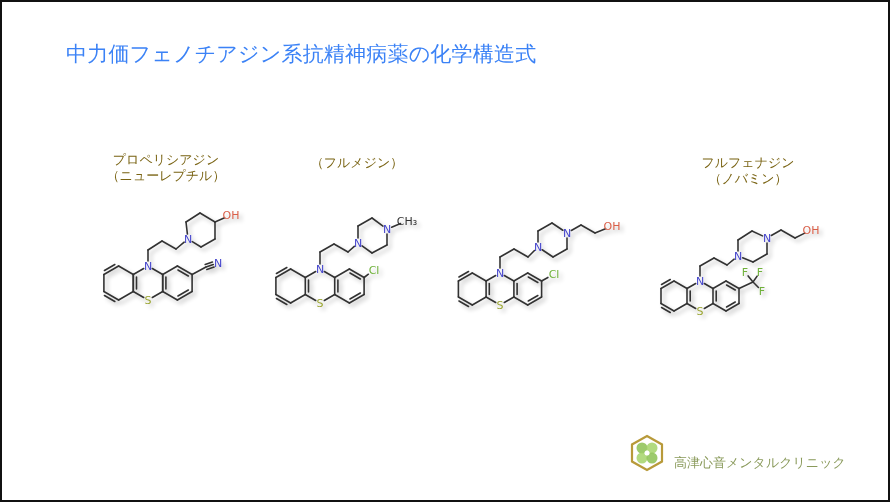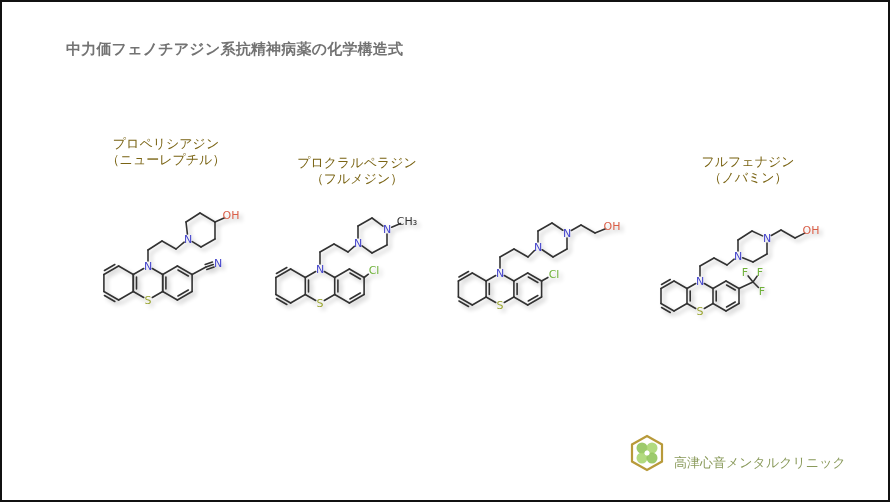--- a/index.html
+++ b/index.html
@@ -1,41 +1,40 @@
 <!DOCTYPE html>
 <html><head>
 <meta charset="utf-8">
 <style>
   html, body { margin:0; padding:0; background:#ffffff; }
   body { width:890px; height:502px; overflow:hidden; position:relative; font-family:"DejaVu Sans", sans-serif; }
   .slide { position:absolute; left:0; top:0; width:886px; height:498px; border:2px solid #111; background:#fff; }
-  .title { position:absolute; left:66px; top:40px; font-size:15px; font-weight:bold; color:#737373; letter-spacing:0.2px; white-space:nowrap; }
+  .title { position:absolute; left:66px; top:40px; font-size:21px; font-weight:normal; color:#3b82f6; letter-spacing:0.2px; white-space:nowrap; }
   .drug-label { position:absolute; text-align:center; font-size:13px; line-height:16px; color:#7a6414; white-space:nowrap; transform:translateX(-50%); }
   svg.mols { position:absolute; left:0; top:0; }
   .clinic { position:absolute; left:628px; top:434px; display:flex; align-items:flex-end; }
   .clinic-name { margin-left:8px; font-size:13px; color:#8a9a5b; white-space:nowrap; }
 </style>
 </head>
 <body>
 
 <div class="slide"></div>
 
 <div class="title">中力価フェノチアジン系抗精神病薬の化学構造式</div>
 
-<div class="drug-label" id="lbl0" style="left: 166px; top: 136px; text-align: center;">
+<div class="drug-label" id="lbl0" style="left: 166px; top: 152px; text-align: center;">
   <div>プロペリシアジン</div>
   <div>（ニューレプチル）</div>
 </div>
 <div class="drug-label" id="lbl1" style="left: 357px; top: 155px;">
-  <div>プロクラルペラジン</div>
   <div>（フルメジン）</div>
 </div>
 <div class="drug-label" id="lbl2" style="left: 546px; top: 155px;">
 </div>
-<div class="drug-label" id="lbl3" style="left: 748px; top: 155px; font-family: Liberation Mono, monospace;">
+<div class="drug-label" id="lbl3" style="left: 748px; top: 155px;">
   <div>フルフェナジン</div>
   <div>（ノバミン）</div>
 </div>
 
 <svg class="mols" id="mols" width="890" height="502">
   <defs>
     <filter id="shadow" x="-20%" y="-20%" width="140%" height="140%">
       <feGaussianBlur in="SourceAlpha" stdDeviation="2.2"></feGaussianBlur>
       <feOffset dx="3" dy="3" result="b"></feOffset>
       <feComponentTransfer>

